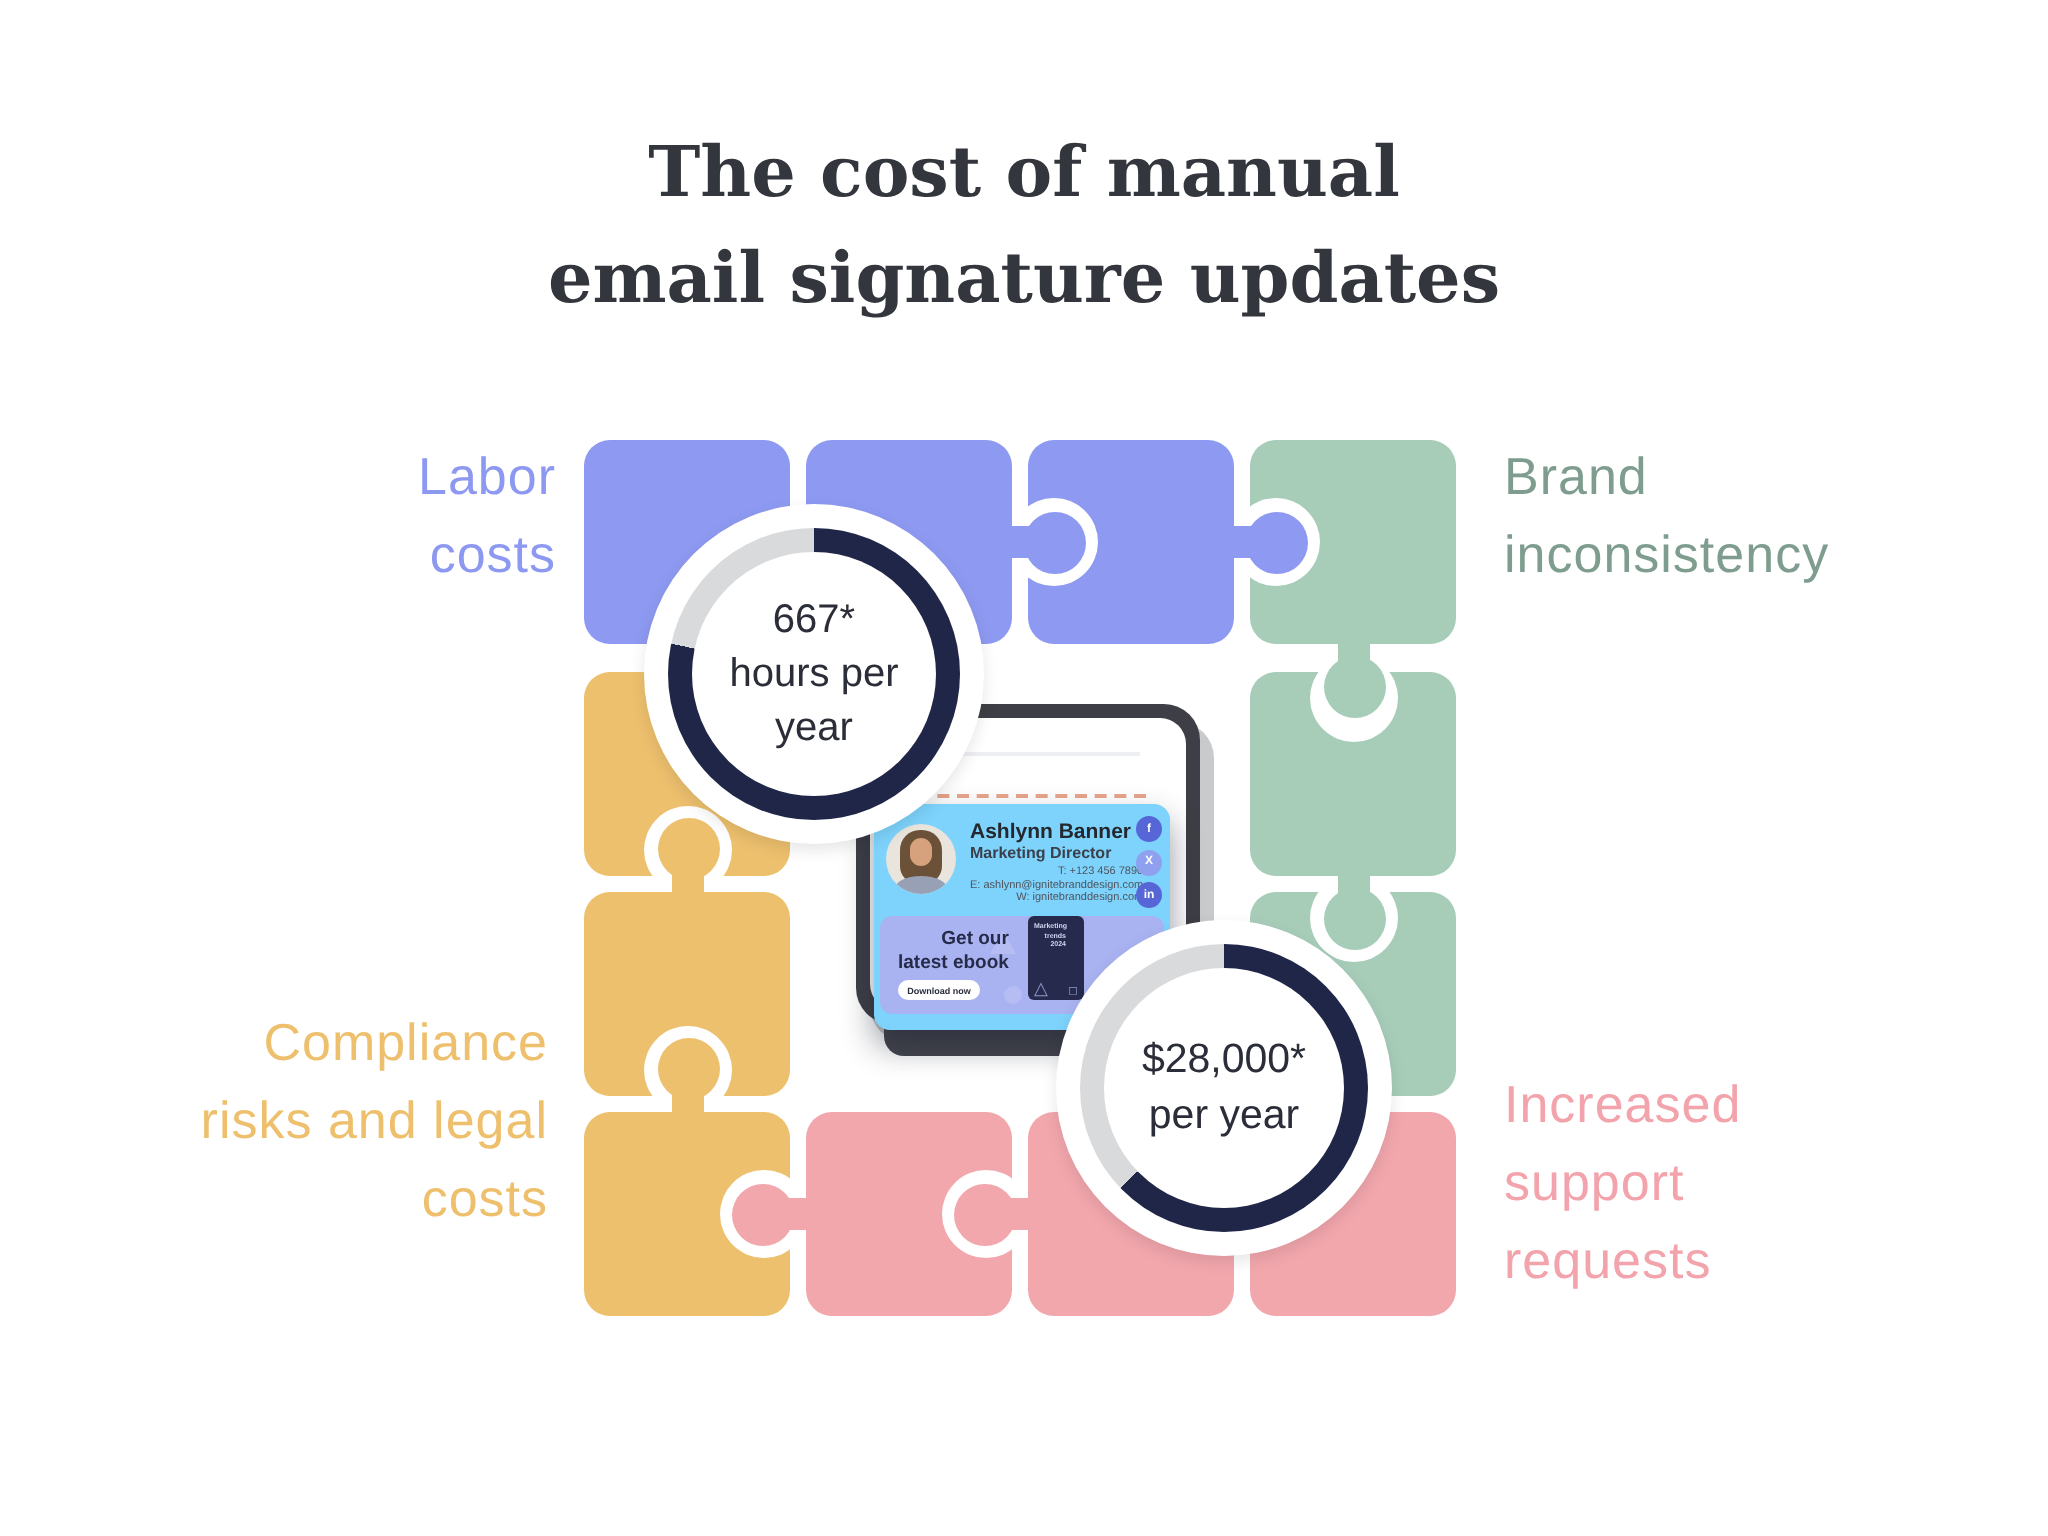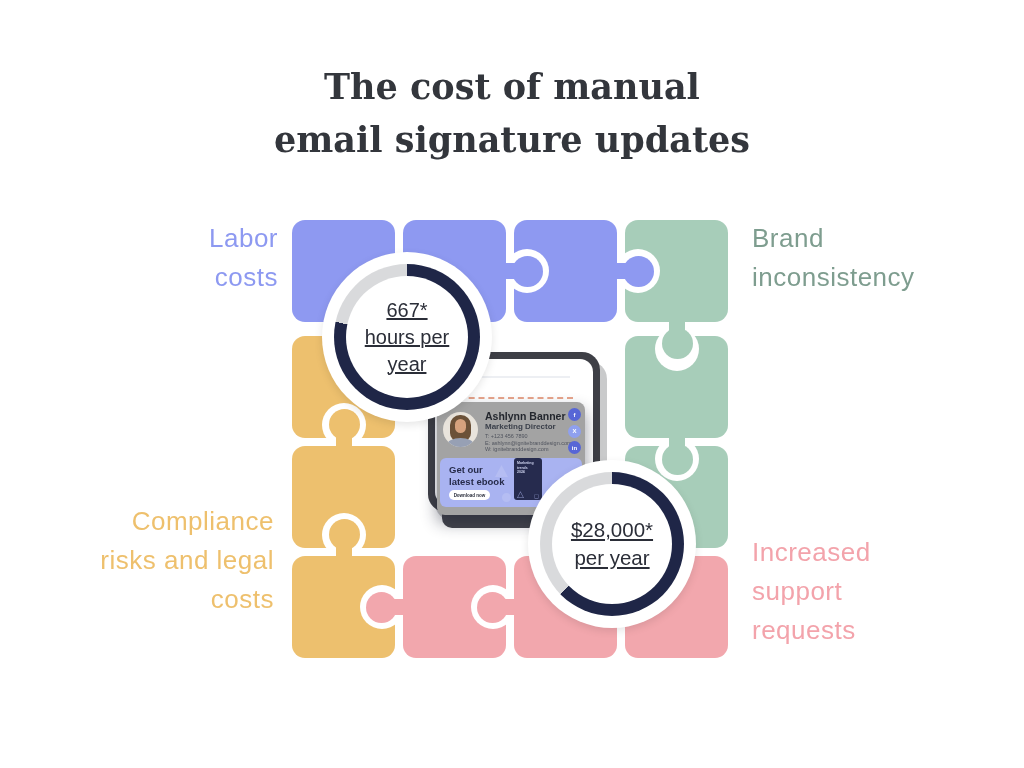--- a/index.html
+++ b/index.html
@@ -32,22 +32,22 @@
   .ball.t{top:-37px;left:50%;margin-left:-15px;} .neck.t{top:-10px;left:50%;margin-left:-8px;width:16px;height:13px;}
   .ball.b{bottom:-37px;left:50%;margin-left:-15px;} .neck.b{bottom:-10px;left:50%;margin-left:-8px;width:16px;height:13px;}
 
   
   .tablet{position:absolute;left:428px;top:352px;width:172px;height:160px;border-radius:18px;
           background:var(--tablet-frame);z-index:10;box-shadow:7px 9px 0 rgba(62,63,70,.28);}
   .screen{position:absolute;left:435px;top:359px;width:158px;height:146px;border-radius:13px;background:#fff;z-index:10;}
   .faint-line{position:absolute;left:452px;top:376px;width:118px;height:2px;background:#edeff3;z-index:10;}
   .dash-line{position:absolute;left:449px;top:397px;width:124px;border-top:2px dashed var(--dash-orange);z-index:10;}
   .stack{position:absolute;left:442px;top:496px;width:132px;height:32px;border-radius:10px;background:#45464d;z-index:11;}
-  .sig-card{position:absolute;left:437px;top:402px;width:148px;height:113px;border-radius:8px;background:#a3a3a3;
-            z-index:12;box-shadow:0 8px 16px rgba(25,28,48,.45);}
+  .sig-card{position:absolute;left:437px;top:402px;width:148px;height:113px;border-radius:8px;background:#7dd3fc;
+            z-index:12;box-shadow:0 8px 16px rgba(25,28,48,.45);text-align:right;}
   .avatar{position:absolute;left:6px;top:10px;width:35px;height:35px;border-radius:50%;background:#e9e4dc;overflow:hidden;}
   .avatar .hair{position:absolute;left:7px;top:3px;width:21px;height:27px;background:#6b5138;border-radius:10px 10px 9px 9px;}
   .avatar .face{position:absolute;left:12px;top:7px;width:11px;height:14px;background:#d6a27e;border-radius:6px;}
   .avatar .shoulders{position:absolute;left:4px;bottom:-5px;width:27px;height:14px;background:#97a0b4;border-radius:50% 50% 0 0;}
   .sig-name{position:absolute;left:48px;top:8px;font-size:10.5px;font-weight:bold;color:#24272e;}
   .sig-role{position:absolute;left:48px;top:20px;font-size:8px;font-weight:bold;color:#3a3f4a;}
   .sig-contact{position:absolute;left:48px;top:31px;font-size:5.5px;line-height:6.5px;color:#50545e;}
   .social{position:absolute;right:4px;top:6px;width:13px;}
   .soc{width:13px;height:13px;border-radius:50%;color:#fff;font-size:6px;font-weight:bold;
        display:flex;align-items:center;justify-content:center;margin-bottom:3.5px;}
@@ -65,21 +65,21 @@
   .pat{position:absolute;background:rgba(255,255,255,.14);}
   .pat.tri1{left:55px;top:7px;width:13px;height:12px;clip-path:polygon(0 100%,50% 0,100% 100%);}
   .pat.dot1{left:62px;bottom:5px;width:9px;height:9px;border-radius:50%;}
   .pat.tri2{right:5px;top:22px;width:12px;height:11px;clip-path:polygon(0 100%,50% 0,100% 100%);}
 
   
   .stat-circle{position:absolute;border-radius:50%;background:#fff;z-index:20;
                display:flex;align-items:center;justify-content:center;box-shadow:0 3px 8px rgba(0,0,0,.10);}
   .ring{border-radius:50%;display:flex;align-items:center;justify-content:center;}
   .ring-inner{border-radius:50%;background:#fff;display:flex;flex-direction:column;
-              align-items:center;justify-content:center;text-align:center;color:#2b2e38;text-decoration:underline;}
+              align-items:center;justify-content:center;text-align:center;color:#2b2e38;}
   .circle-667{left:322px;top:252px;width:170px;height:170px;}
   .circle-667 .ring{width:146px;height:146px;
       background:conic-gradient(var(--ring-dark) 0 var(--ring-667-sweep),var(--ring-gray) var(--ring-667-sweep) 360deg);}
   .circle-667 .ring-inner{width:122px;height:122px;font-size:20px;line-height:27px;}
   .circle-28k{left:528px;top:460px;width:168px;height:168px;}
   .circle-28k .ring{width:144px;height:144px;
       background:conic-gradient(var(--ring-dark) 0 var(--ring-28k-sweep),var(--ring-gray) var(--ring-28k-sweep) 360deg);}
   .circle-28k .ring-inner{width:120px;height:120px;font-size:20.5px;line-height:28px;}
 </style>
 </head>

